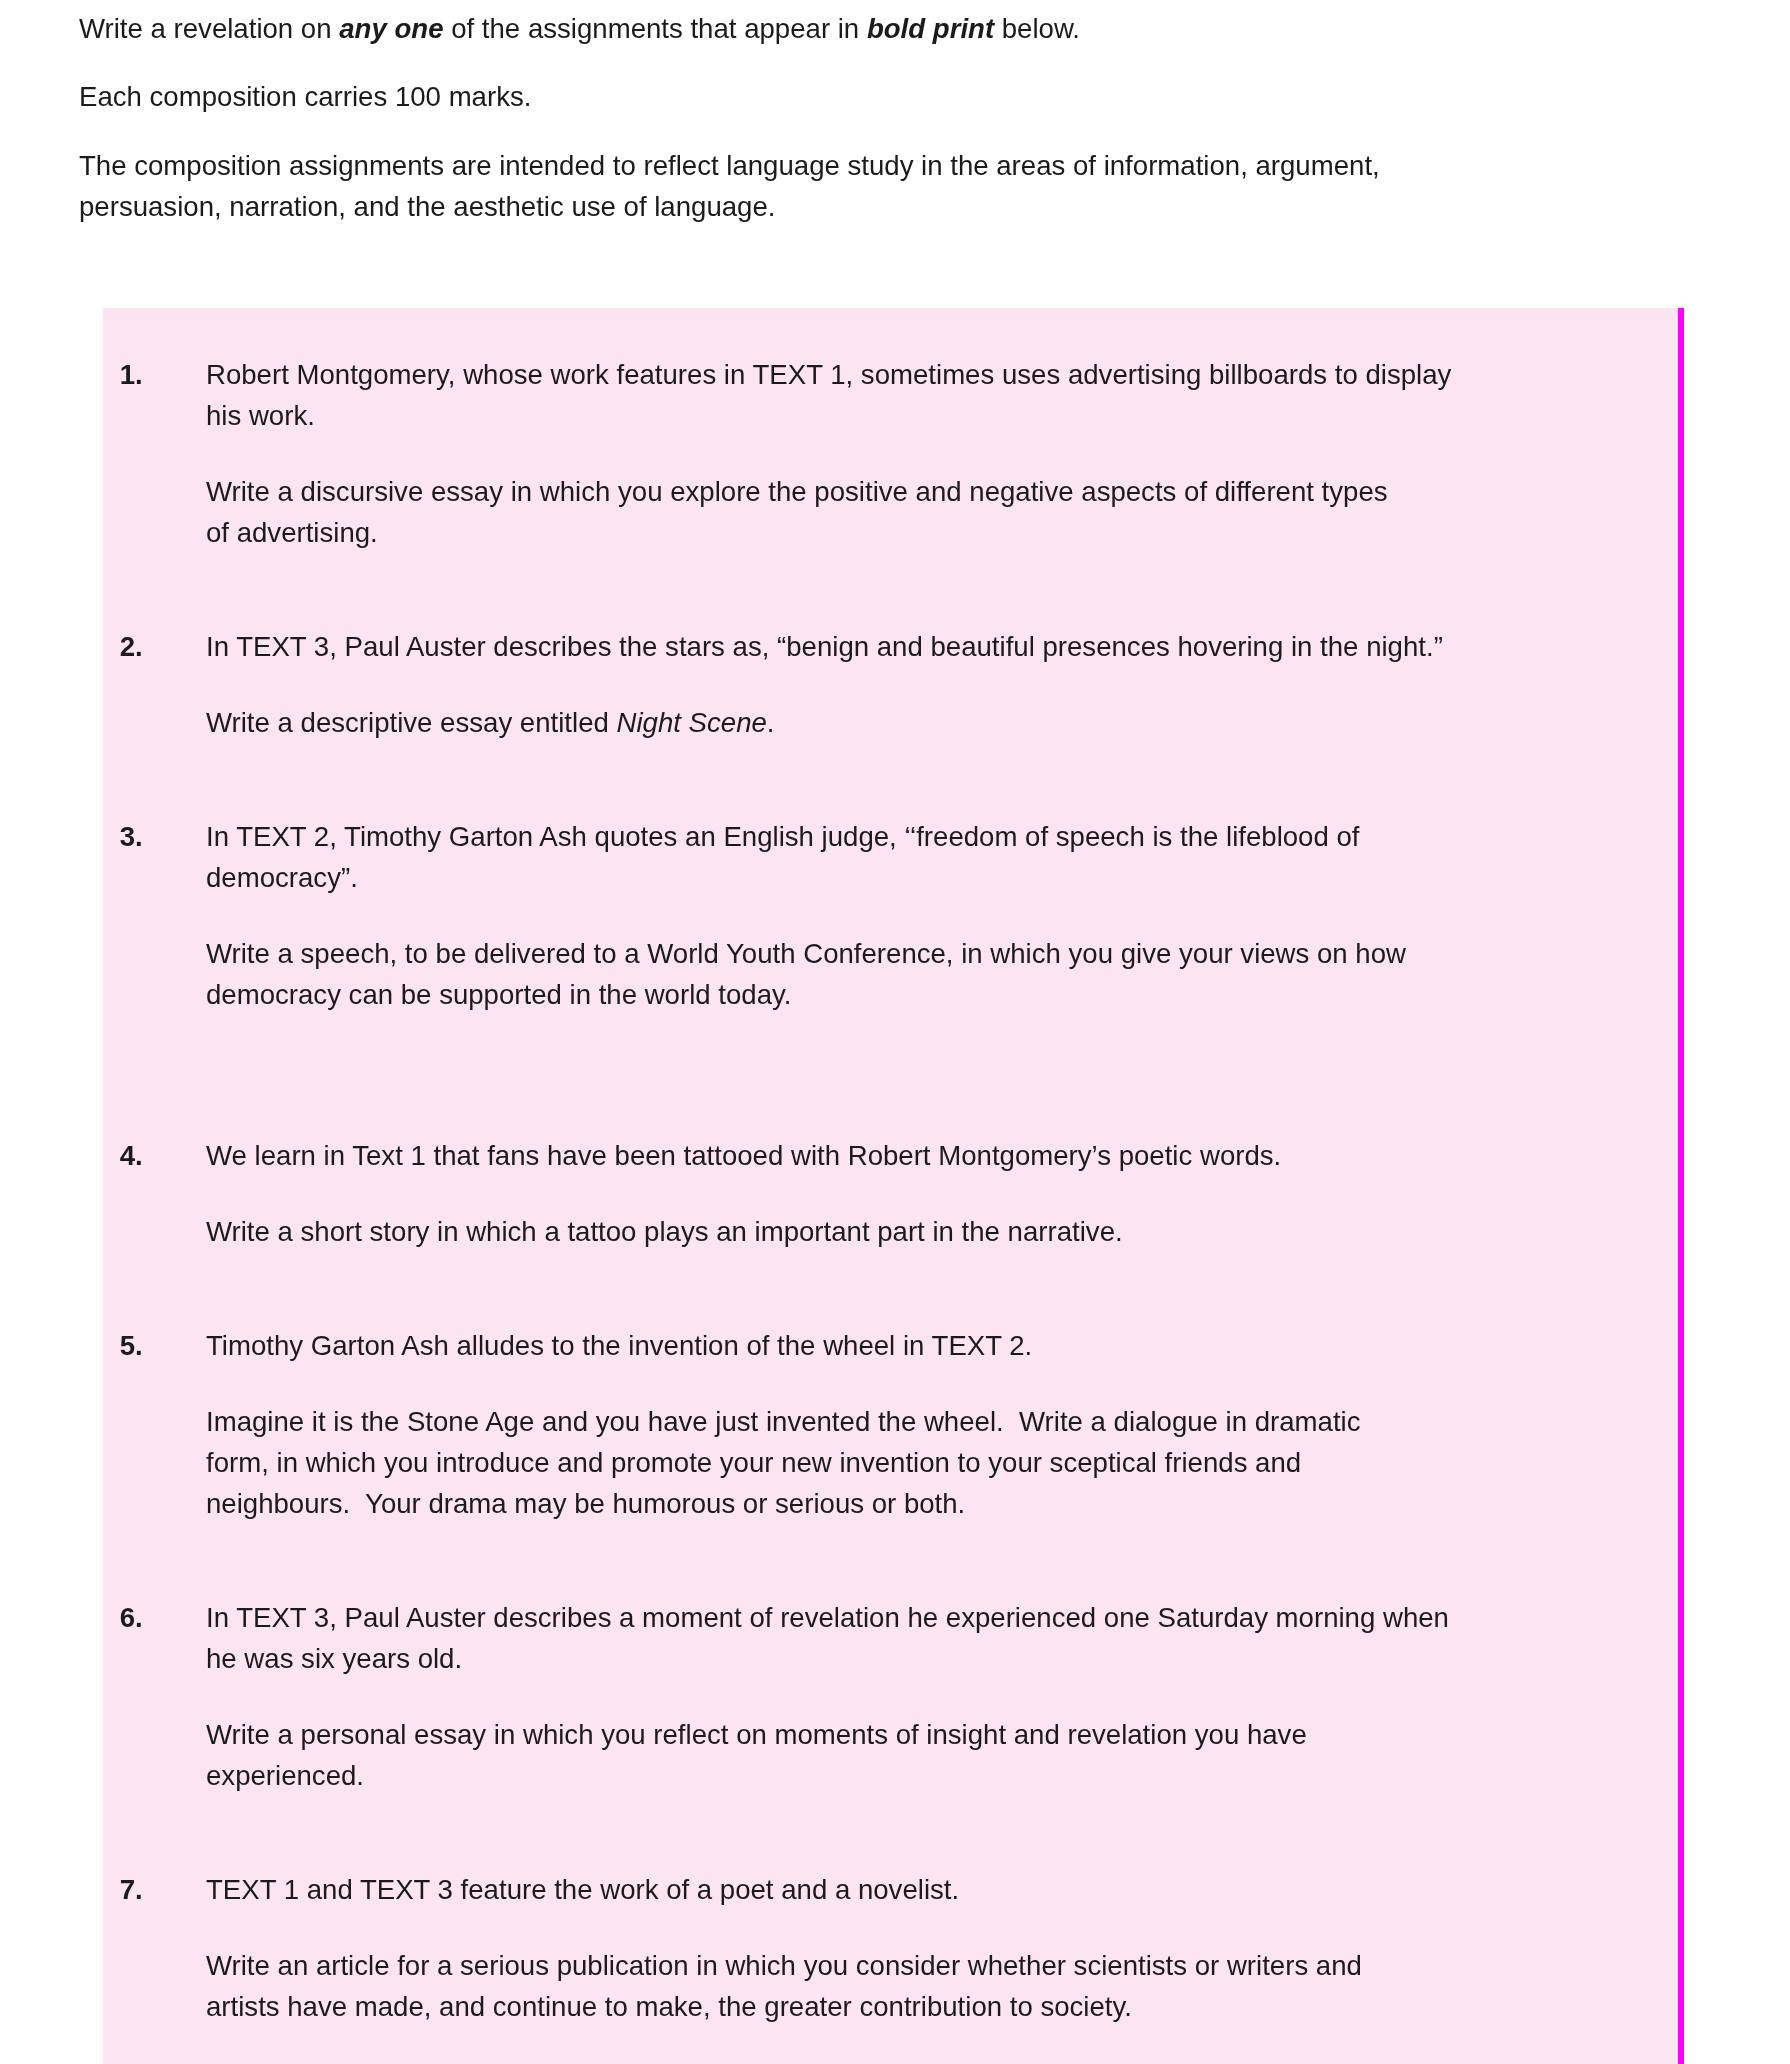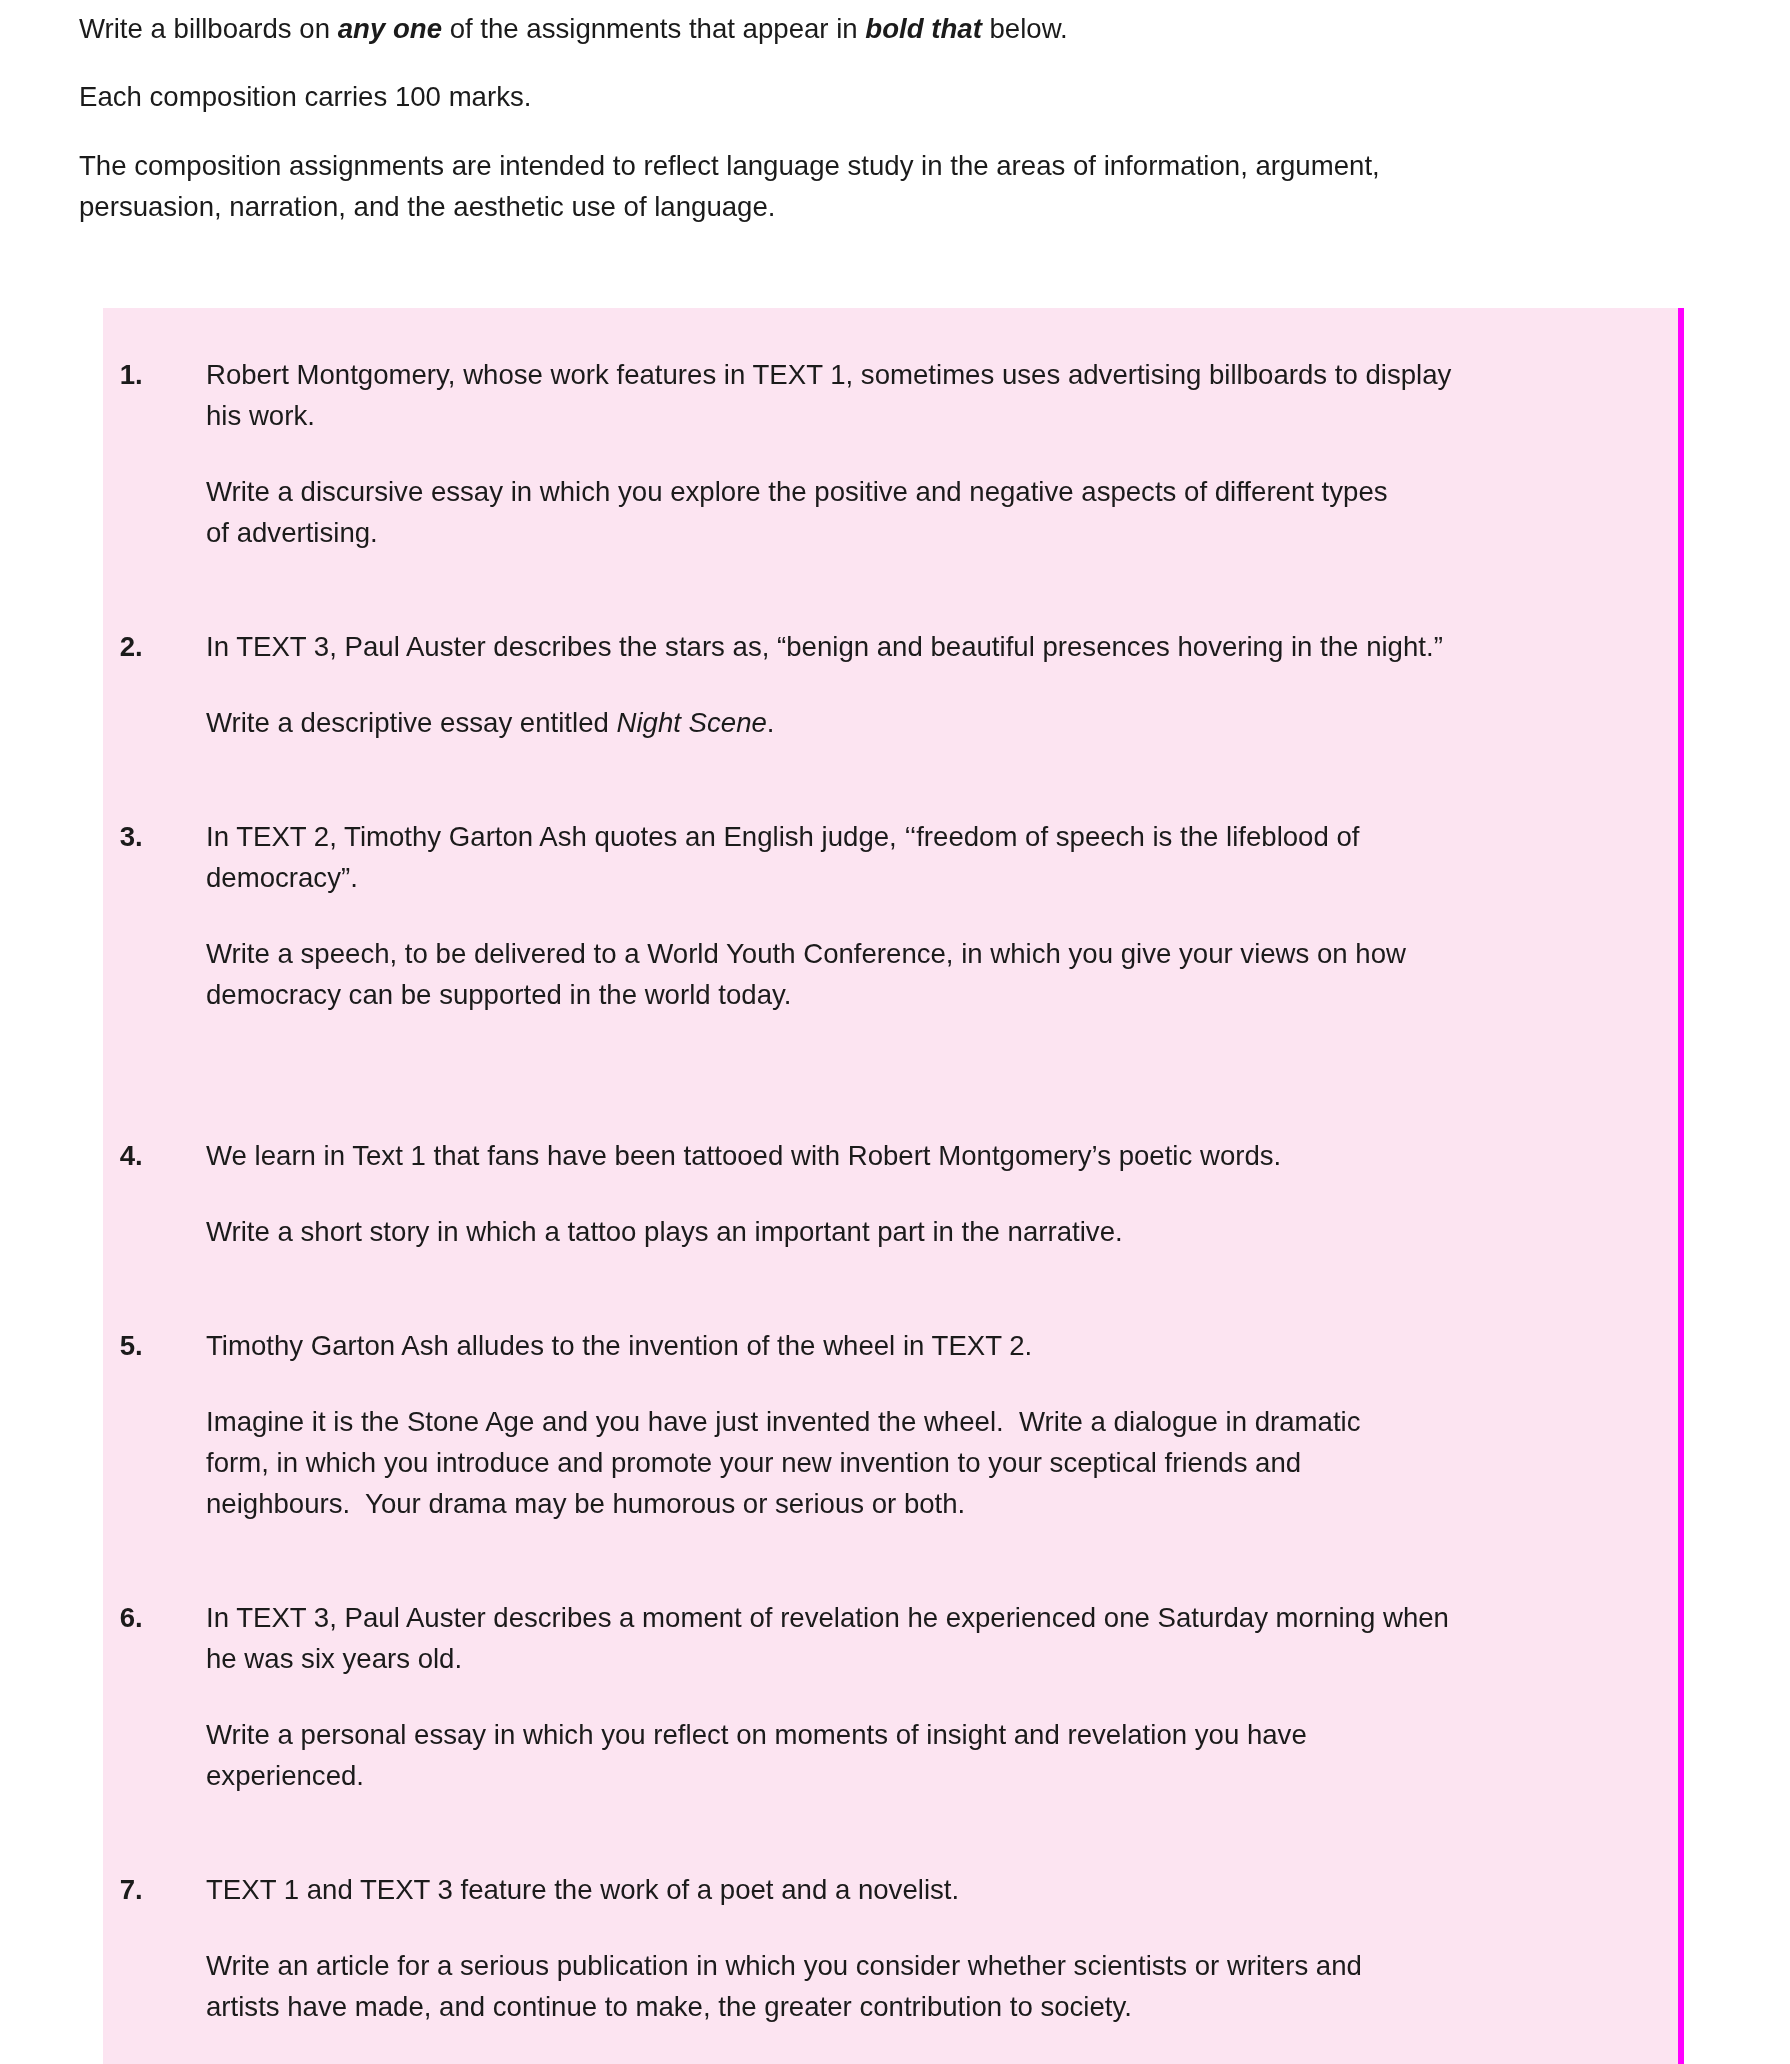--- a/index.html
+++ b/index.html
@@ -66,21 +66,21 @@
     font-weight: normal;
   }
   .instruction .em { font-style: italic; text-align: center; }
 </style>
 </head>
 <body>
 
 <div class="page">
 
   <div class="intro">
-    <p><span>Write a billboards on </span><b>any one</b><span> of the assignments that appear in </span><b>bold that</b><span> below.</span></p>
+    <p><span>Write a revelation on </span><b>any one</b><span> of the assignments that appear in </span><b>bold print</b><span> below.</span></p>
     <p>Each composition carries 100 marks.</p>
     <p class="lines">The composition assignments are intended to reflect language study in the areas of information, argument,
 persuasion, narration, and the aesthetic use of language.</p>
   </div>
 
   <div class="assignments-box">
 
     <div class="item">
       <div class="item-num">1.</div>
       <div class="item-body">

